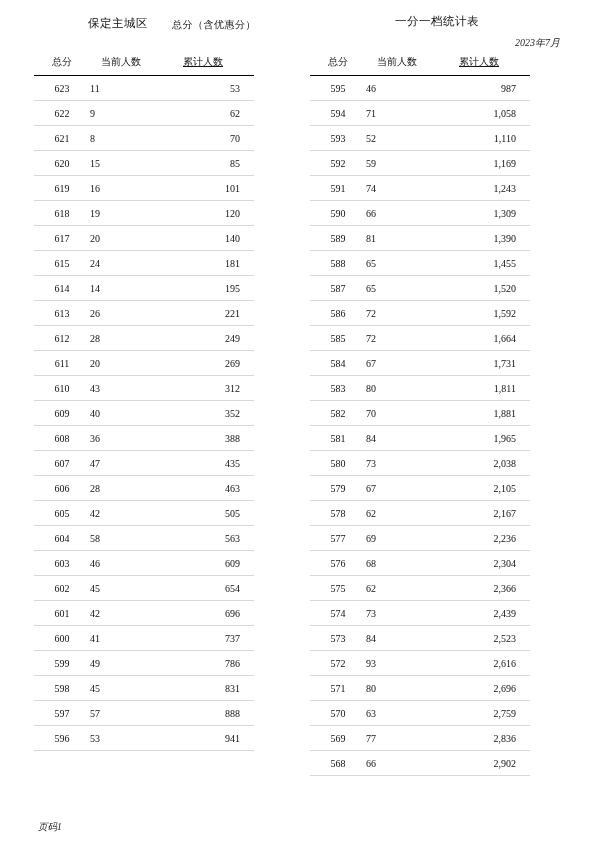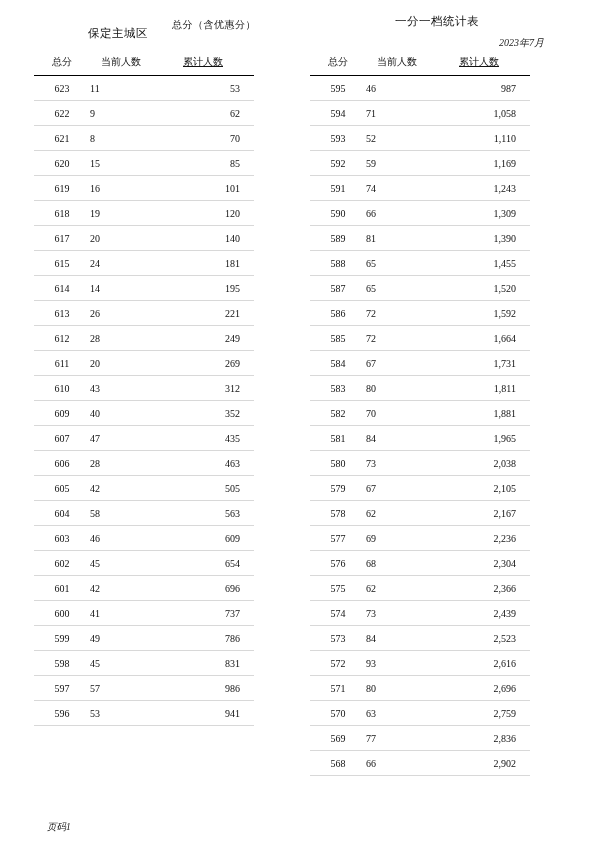--- a/index.html
+++ b/index.html
@@ -26,42 +26,42 @@
   .doc-header {
     position: absolute;
     top: 14px;
     left: 0;
     width: 600px;
     height: 22px;
   }
   .hdr-left {
     position: absolute;
     left: 88px;
-    top: 12px;
+    top: 2px;
     font-size: 11.5px;
     letter-spacing: 0.5px;
   }
   .hdr-mid {
     position: absolute;
     left: 172px;
     top: 4px;
     font-size: 10px;
     letter-spacing: 0.5px;
   }
   .hdr-right {
     position: absolute;
     left: 395px;
     top: 0;
     font-size: 11.5px;
     letter-spacing: 0.5px;
   }
   .doc-date {
     position: absolute;
     top: 36px;
-    right: 56px;
+    right: 40px;
     font-size: 10px;
     font-style: italic;
     font-family: "Liberation Serif", serif;
     color: #222;
   }
 
   
   .tables {
     position: absolute;
     top: 52px;
@@ -97,21 +97,21 @@
 
   .col-score   { width: 56px; text-align: center; }
   .col-current { width: 62px; }
   .col-cum     { width: 88px; text-align: right; padding-right: 14px !important; }
 
   th.col-cum { text-align: center; padding-right: 0 !important; text-decoration: underline; }
 
   
   .doc-footer {
     position: absolute;
-    left: 47px;
+    left: 38px;
     bottom: 14px;
     font-size: 9.5px;
     font-style: italic;
     color: #222;
   }
 </style>
 </head>
 <body>
 
 <div class="page">
@@ -199,20 +199,25 @@
             <td class="col-score">610</td>
             <td class="col-current">43</td>
             <td class="col-cum">312</td>
           </tr>
           <tr>
             <td class="col-score">609</td>
             <td class="col-current">40</td>
             <td class="col-cum">352</td>
           </tr>
           <tr>
+            <td class="col-score">608</td>
+            <td class="col-current">36</td>
+            <td class="col-cum">388</td>
+          </tr>
+          <tr>
             <td class="col-score">607</td>
             <td class="col-current">47</td>
             <td class="col-cum">435</td>
           </tr>
           <tr>
             <td class="col-score">606</td>
             <td class="col-current">28</td>
             <td class="col-cum">463</td>
           </tr>
           <tr>
@@ -251,21 +256,21 @@
             <td class="col-cum">786</td>
           </tr>
           <tr>
             <td class="col-score">598</td>
             <td class="col-current">45</td>
             <td class="col-cum">831</td>
           </tr>
           <tr>
             <td class="col-score">597</td>
             <td class="col-current">57</td>
-            <td class="col-cum">986</td>
+            <td class="col-cum">888</td>
           </tr>
           <tr>
             <td class="col-score">596</td>
             <td class="col-current">53</td>
             <td class="col-cum">941</td>
           </tr>
         </tbody>
     </table>
 
     <table class="tbl tbl-right">

